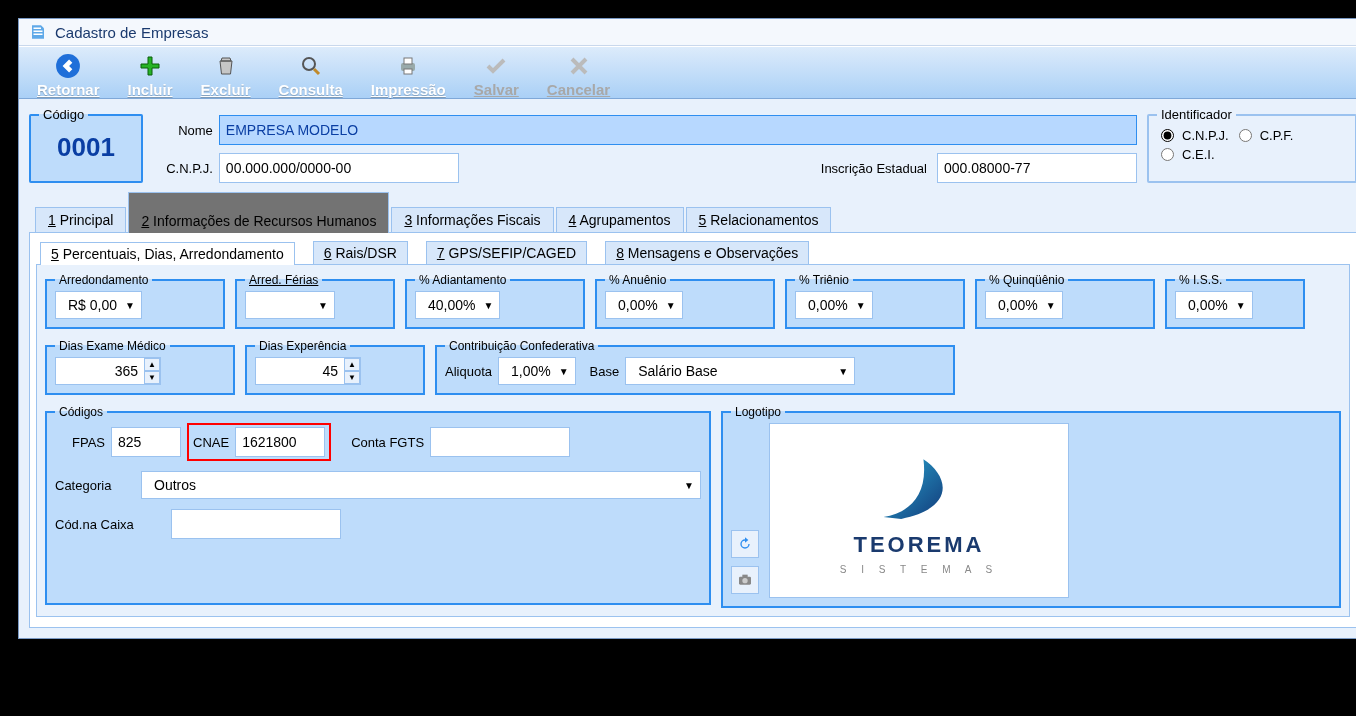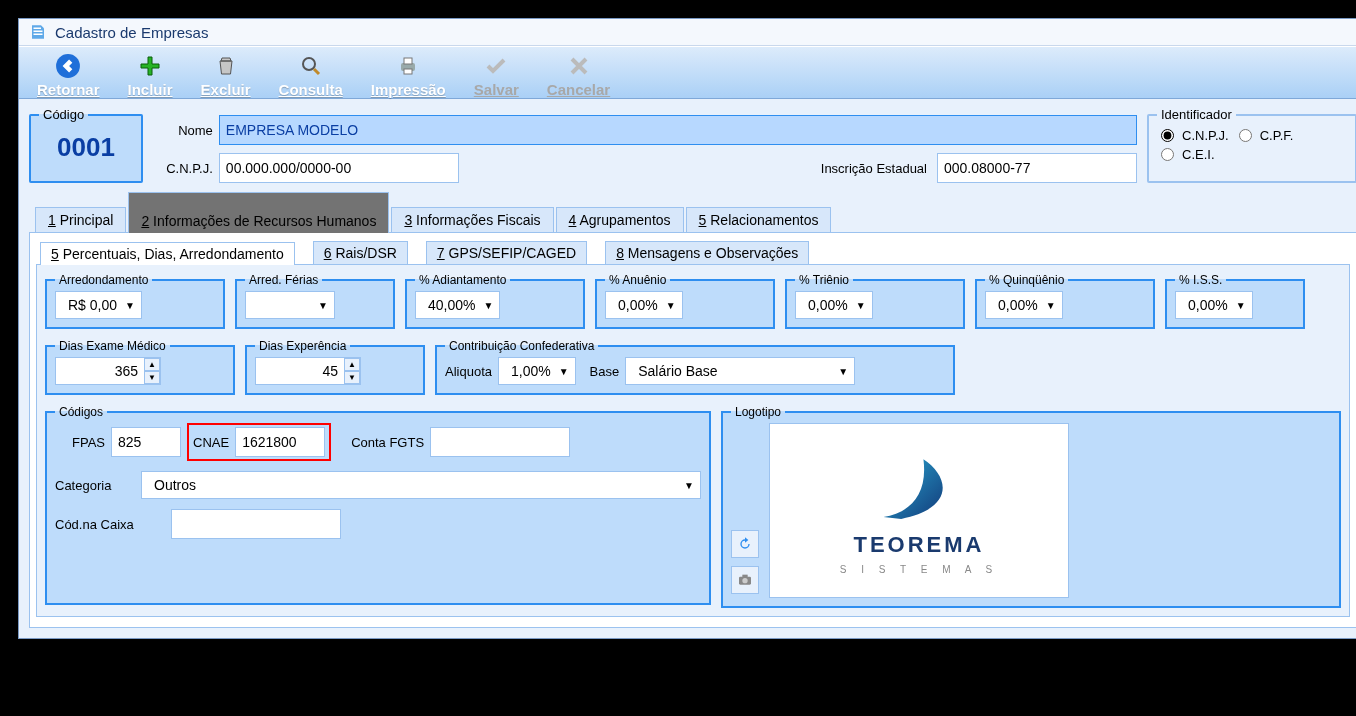--- a/index.html
+++ b/index.html
@@ -319,21 +319,21 @@
       <div class="subbody">
 
         <div class="mini-group-row">
           <fieldset class="mini" style="width:180px;">
             <legend>Arredondamento</legend>
             <div class="cmb">
                 <span>R$ 0,00</span>
                 <span class="caret">▼</span>
               </div>
           </fieldset>
-          <fieldset class="mini" style="width:160px;">
+          <fieldset class="mini" style="width:160px;text-decoration:underline;">
             <legend>Arred. Férias</legend>
             <div class="cmb" style="width:90px;">
                 <span></span>
                 <span class="caret" style="margin-left:auto;">▼</span>
               </div>
           </fieldset>
           <fieldset class="mini" style="width:180px;">
             <legend>% Adiantamento</legend>
             <div class="cmb">
                 <span>40,00%</span>

